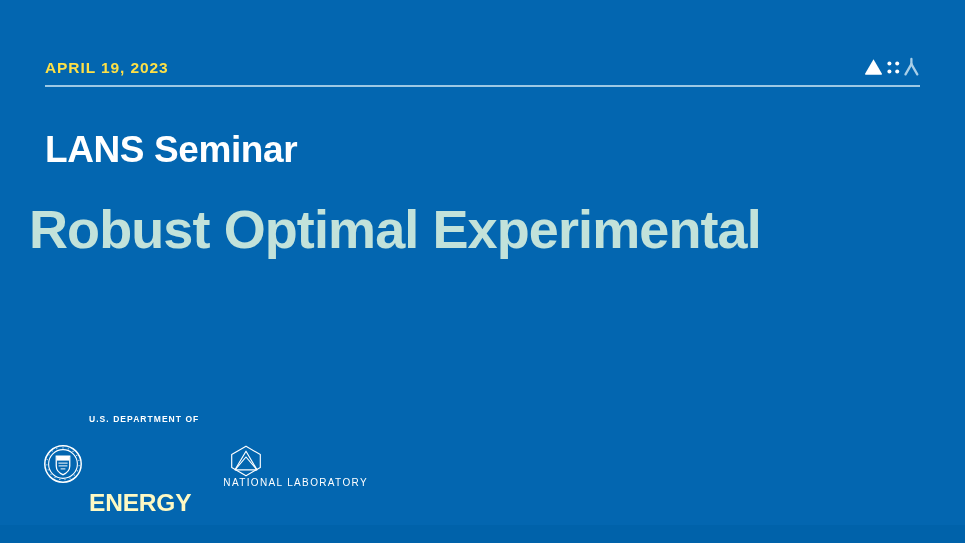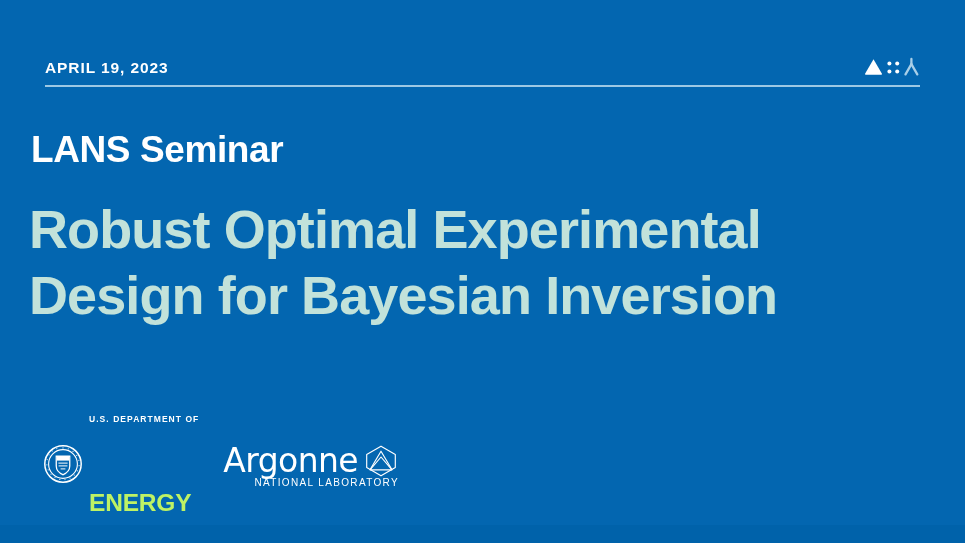--- a/index.html
+++ b/index.html
@@ -35,21 +35,21 @@
     width: 875px;
     height: 36px;
   }
   #date-text {
     position: absolute;
     left: 0;
     top: 0;
     font-size: 15.5px;
     font-weight: bold;
     letter-spacing: 0.9px;
-    color: #ffffff;
+    color: #fde047;
     line-height: 20px;
     white-space: nowrap;
   }
   #header-rule {
     position: absolute;
     left: 0;
     top: 27px;
     width: 875px;
     height: 2px;
     background: #9dc8e4;
@@ -60,21 +60,21 @@
     position: absolute;
     right: 0px;
     top: -2px;
     width: 56px;
     height: 24px;
   }
 
   
   #eyebrow {
     position: absolute;
-    left: 31px;
+    left: 45px;
     top: 127px;
     font-size: 37px;
     font-weight: bold;
     color: #ffffff;
     letter-spacing: -0.4px;
     line-height: 46px;
     white-space: nowrap;
   }
   #main-title {
     position: absolute;
@@ -125,21 +125,21 @@
     font-weight: bold;
     letter-spacing: 1.05px;
     color: #ffffff;
     line-height: 10px;
     white-space: nowrap;
   }
   #doe-energy {
     font-size: 24.5px;
     font-weight: bold;
     letter-spacing: -0.2px;
-    color: #bef264;
+    color: #fef9c3;
     line-height: 25px;
     white-space: nowrap;
     margin-top: 18px;
   }
 
   
   #argonne-logo {
     margin-left: 24px;
     display: flex;
     flex-direction: column;
@@ -205,21 +205,20 @@
           <line x1="47.4" y1="8.2" x2="47.4" y2="3.0"></line>
         </g>
       </svg>
     </div>
   </div>
 
   <div id="eyebrow">LANS Seminar</div>
 
   <div id="main-title">
     <span class="tline">Robust Optimal Experimental</span>
-    <span class="tline">Design for Bayesian Inversion</span>
   </div>
 
   <div id="logo-lockup">
 
     <div id="doe-logo">
       <div id="doe-seal">
         <svg width="38" height="38" viewBox="0 0 38 38" xmlns="http://www.w3.org/2000/svg">
           <circle cx="19" cy="19" r="18.2" fill="none" stroke="#ffffff" stroke-width="1.5"></circle>
           <circle cx="19" cy="19" r="14.4" fill="none" stroke="#ffffff" stroke-width="1.1"></circle>
 
@@ -254,21 +253,20 @@
         </svg>
       </div>
       <div id="doe-wordmark">
         <div id="doe-dept">U.S. DEPARTMENT OF</div>
         <div id="doe-energy">ENERGY</div>
       </div>
     </div>
 
     <div id="argonne-logo">
       <div id="argonne-top">
-        <div id="argonne-word">Argonne</div>
         <div id="argonne-hex">
           <svg width="38" height="34" viewBox="0 0 38 34" xmlns="http://www.w3.org/2000/svg">
             <g fill="none" stroke="#ffffff" stroke-width="1.15" stroke-linejoin="round">
 
               <path d="M19 2.2 L33.3 10.6 L33.3 23.4 L19 31.8 L4.7 23.4 L4.7 10.6 Z"></path>
 
               <path d="M19 7.2 L30.0 25.8 L8.0 25.8 Z"></path>
 
               <path d="M8.0 25.8 L19 13.0 L30.0 25.8"></path>
             </g>

